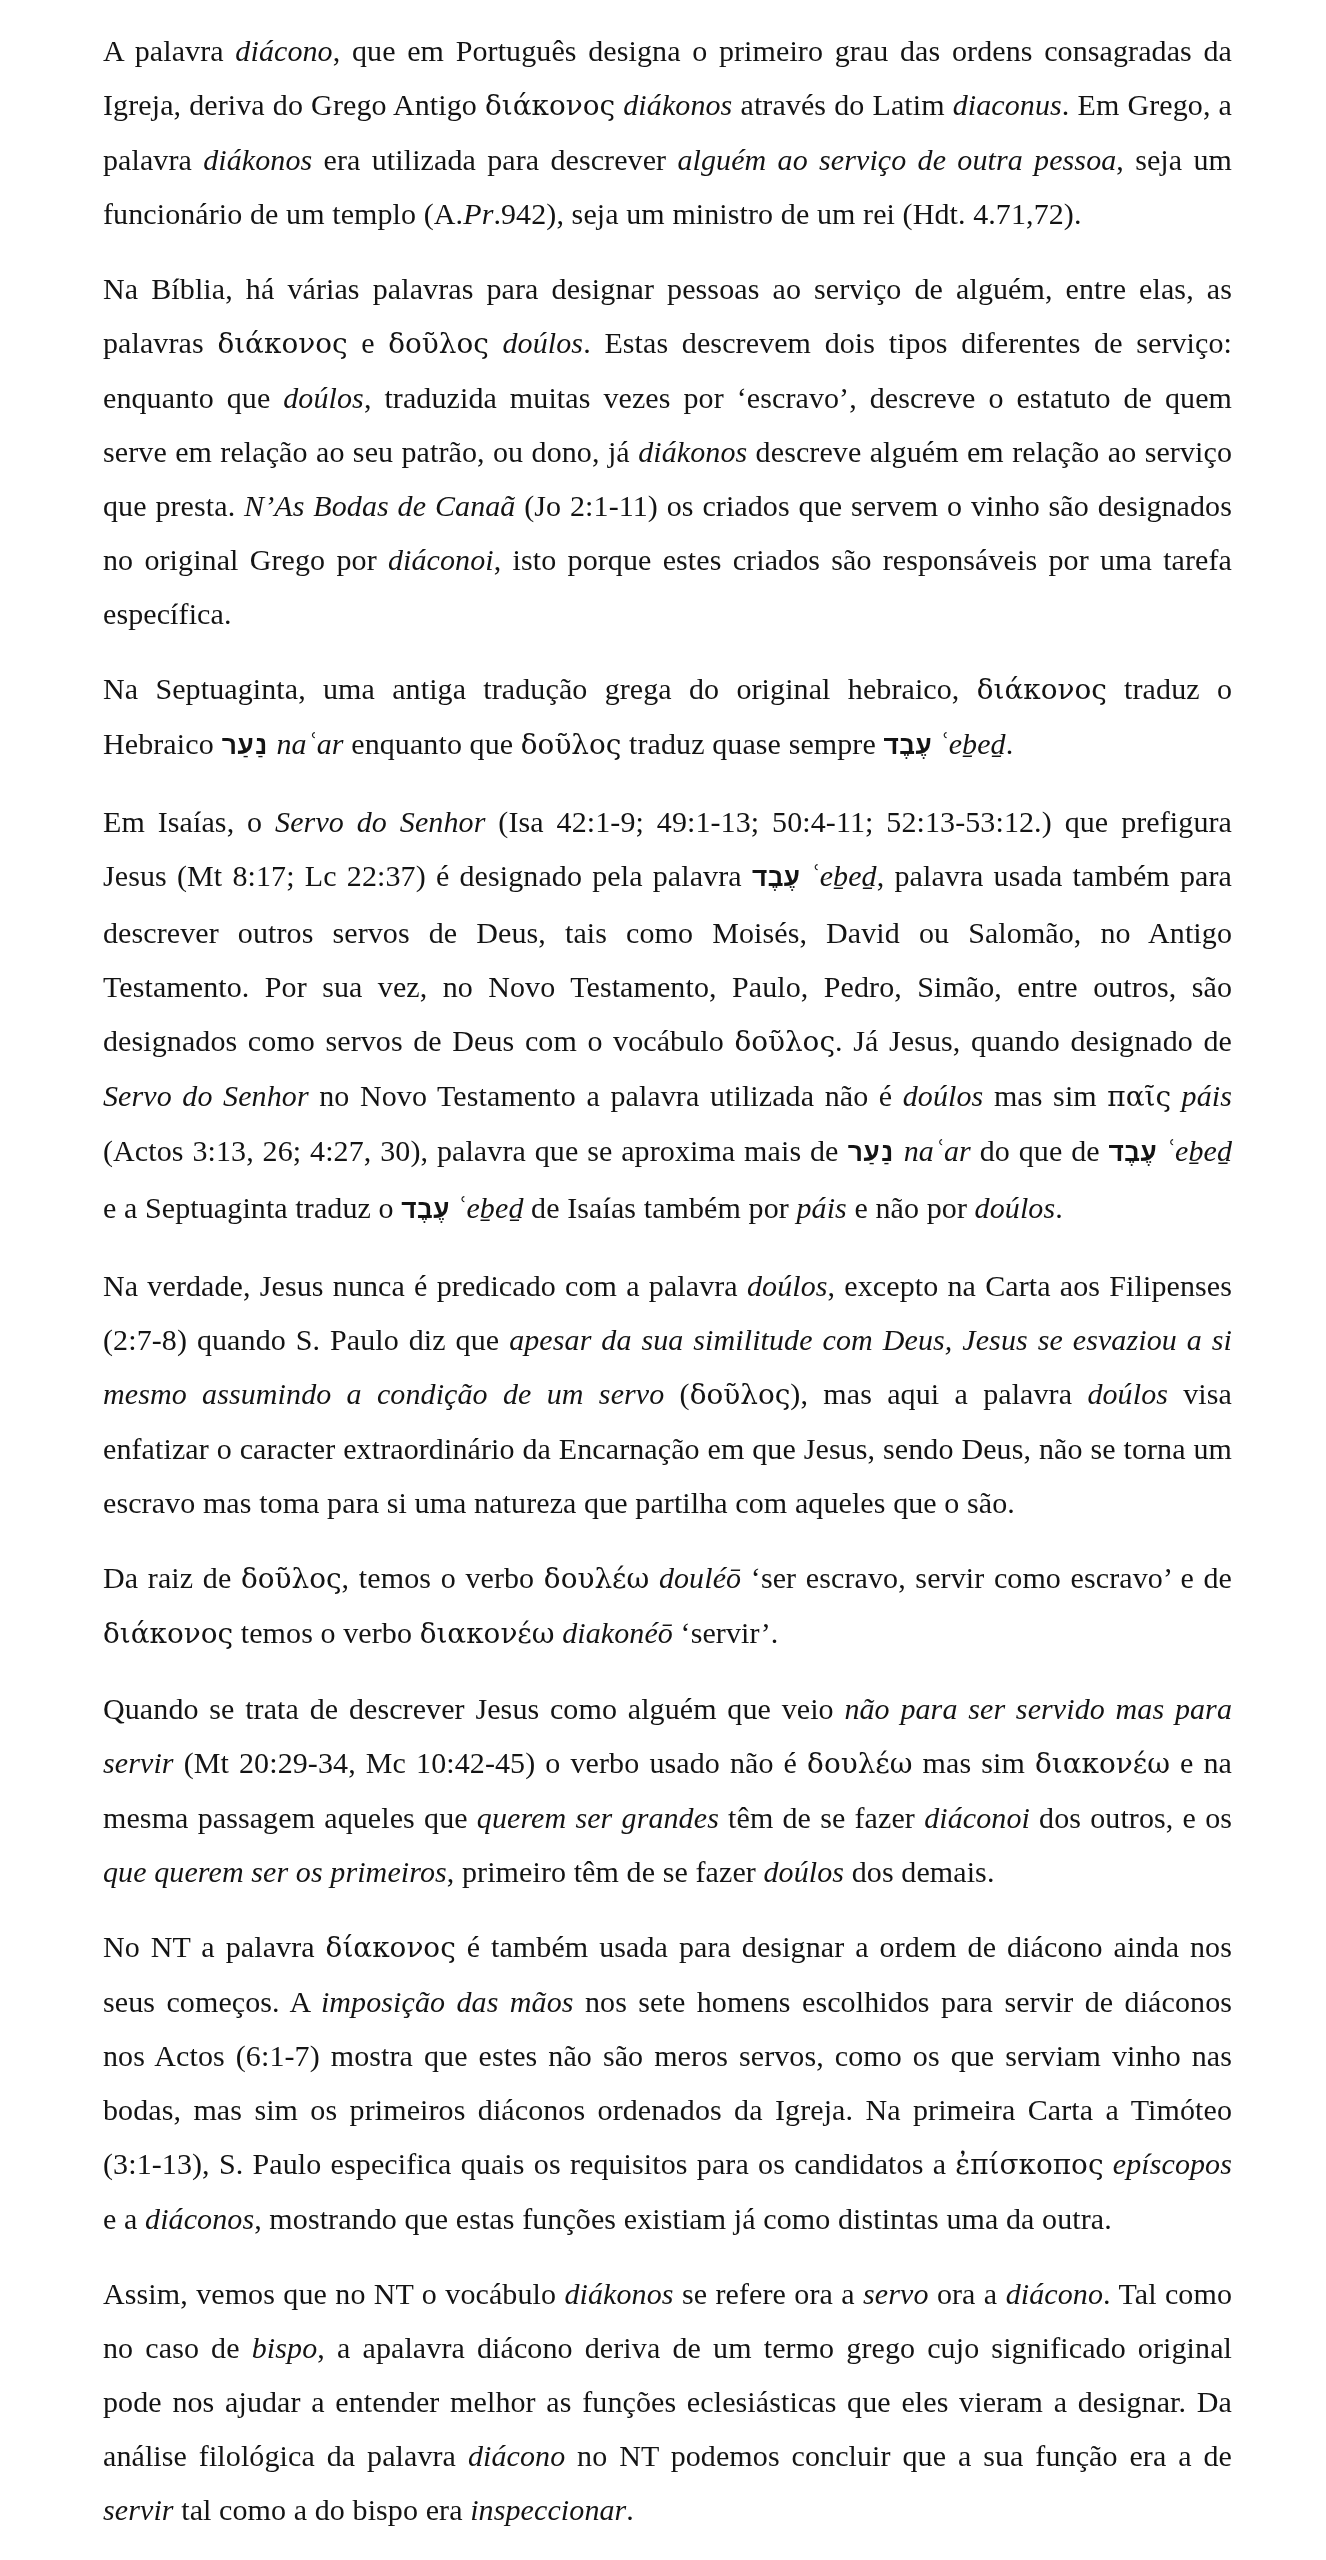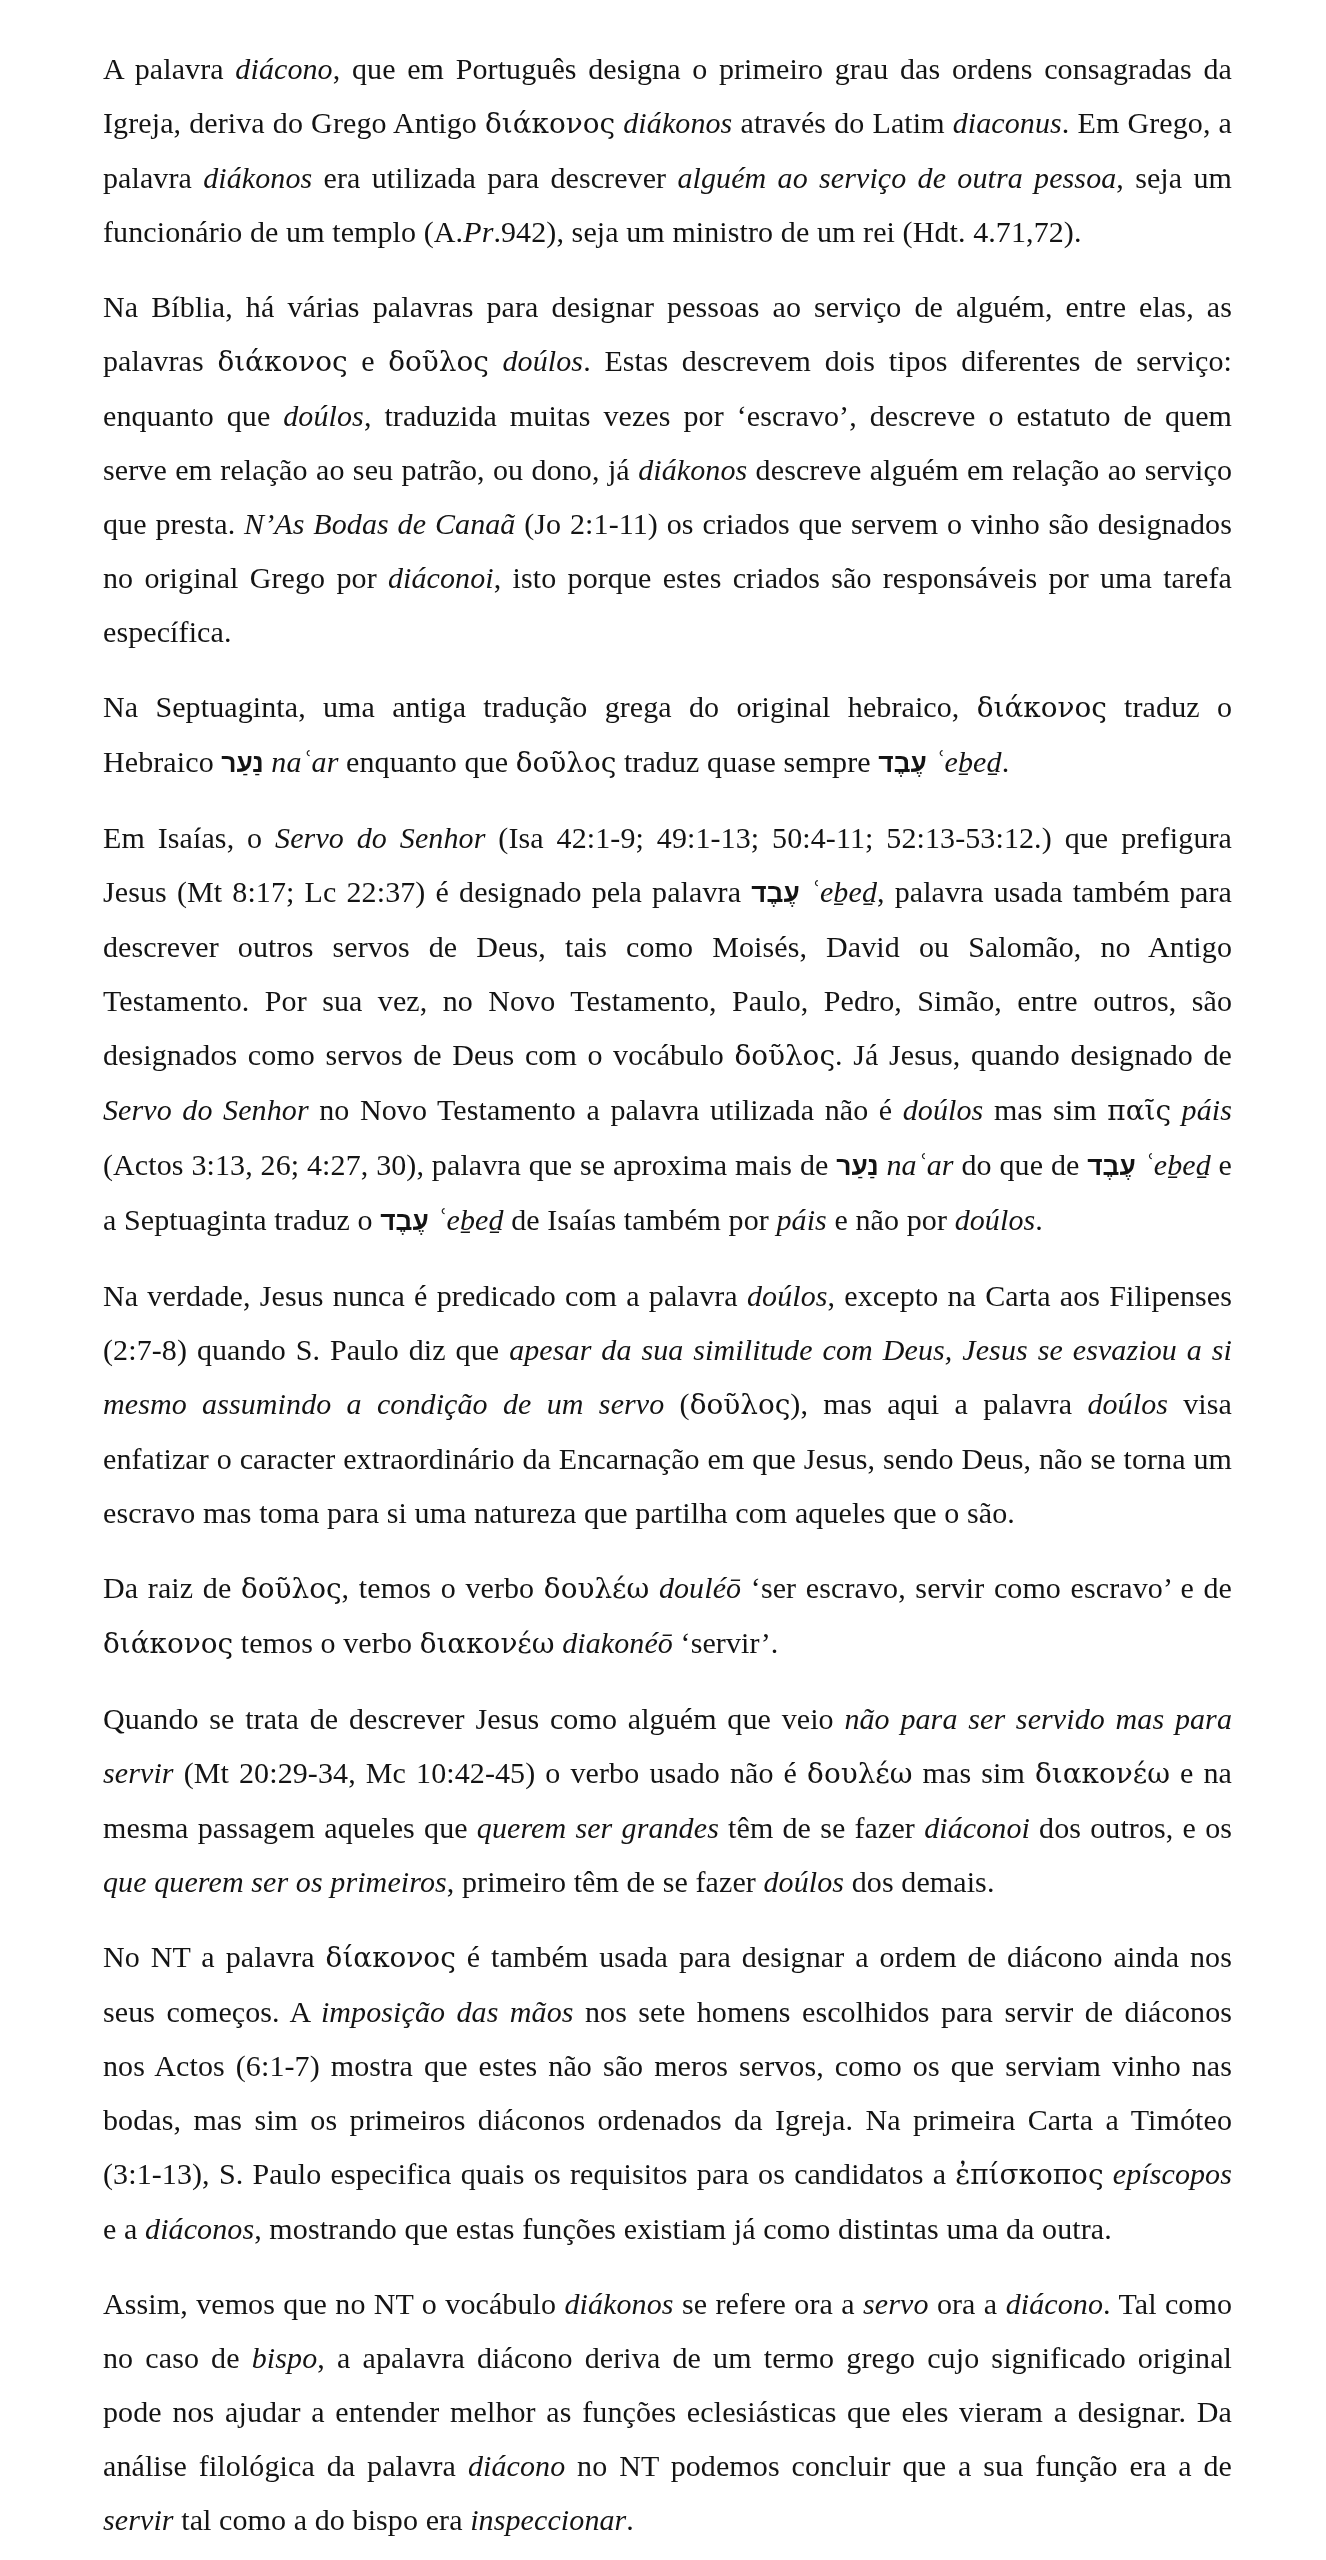--- a/index.html
+++ b/index.html
@@ -5,39 +5,39 @@
   html, body { margin: 0; padding: 0; background: #ffffff; }
   body {
     width: 1326px; height: 2560px;
     overflow: hidden;
     color: #141414;
     font-family: "Liberation Serif", "DejaVu Serif", "DejaVu Sans", serif;
   }
   .page {
     box-sizing: border-box;
     width: 1326px; height: 2560px;
-    padding: 42px 94px 0 103px;
+    padding: 24px 94px 0 103px;
     background: #ffffff;
   }
   p.para {
     margin: 0 0 21px 0;
     font-size: 30px;
     line-height: 54px;
     text-align: justify;
     text-justify: inter-word;
     letter-spacing: 0.1px;
   }
   .run-i { font-style: italic; }
   .run-g {
     font-family: "DejaVu Serif", "DejaVu Sans", serif;
     font-size: 0.93em;
     letter-spacing: 0;
   }
   .run-h {
-    font-family: Liberation Sans, sans-serif;
+    font-family: Liberation Mono, monospace;
     font-weight: bold;
     font-size: 0.88em;
     letter-spacing: 0;
   }
 </style>
 </head>
 <body>
 
 <div class="page">
   <div>

